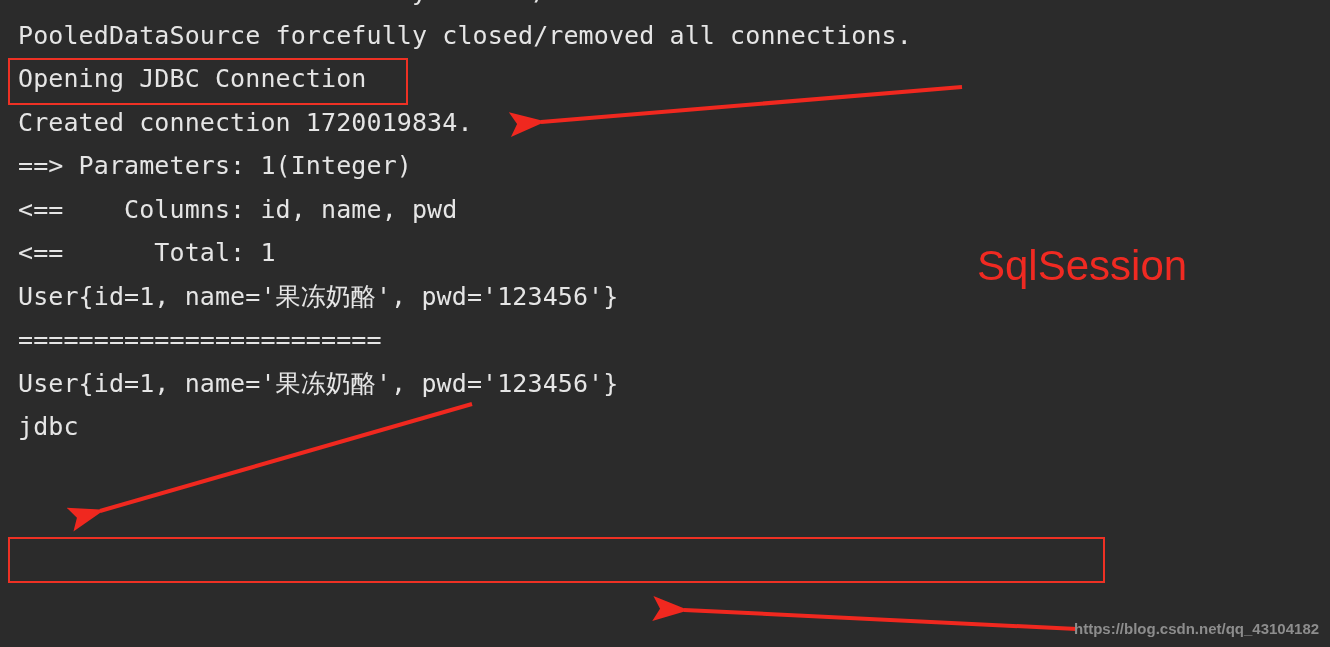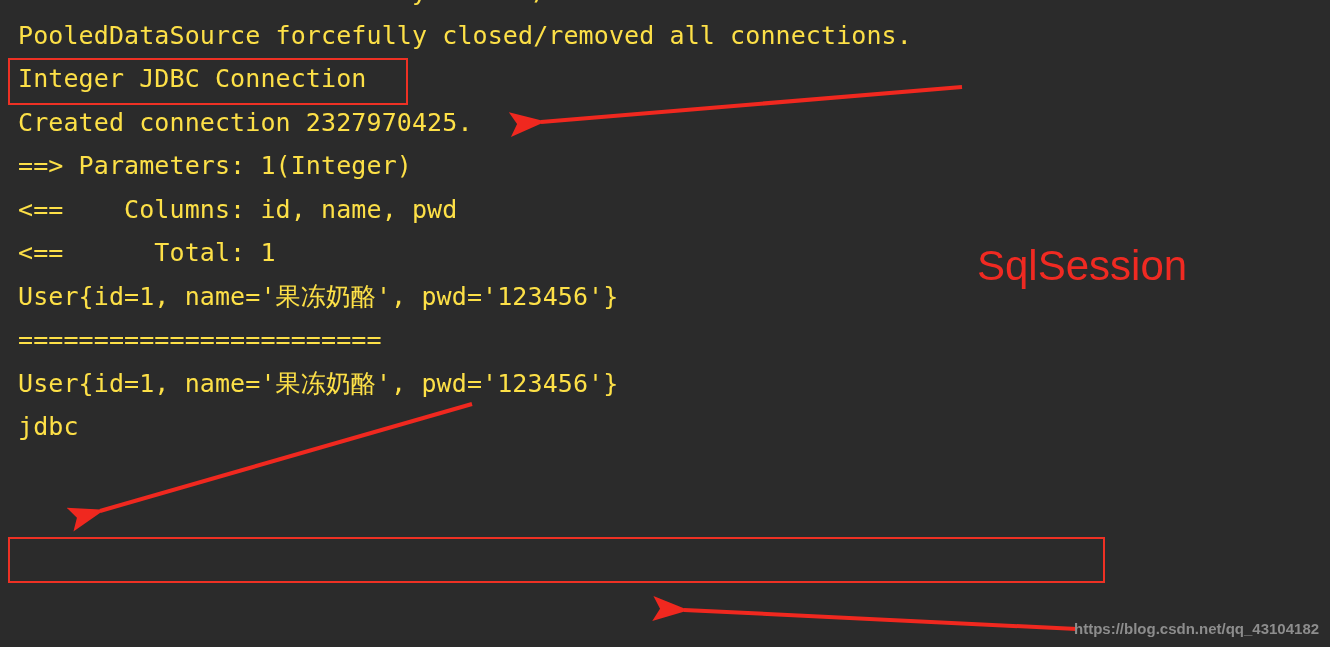--- a/index.html
+++ b/index.html
@@ -25,21 +25,21 @@
     width: 1330px;
     padding-left: 18px;
     box-sizing: border-box;
     
     margin-top: -30px;
   }
   .log-line {
     height: 43.5px;
     line-height: 43.5px;
     font-size: 25px;
-    color: #fde047;
+    color: #e5e5e5;
     white-space: pre;
     letter-spacing: 0.1px;
   }
 
   
   #overlay {
     position: absolute;
     left: 0; top: 0;
     width: 1192px; height: 647px;
     pointer-events: none;
@@ -69,22 +69,22 @@
   }
 </style>
 </head>
 <body>
 
 <div id="screen">
 
   <div id="console">
     <div class="log-line">PooledDataSource forcefully closed/removed all connections.</div>
     <div class="log-line">PooledDataSource forcefully closed/removed all connections.</div>
-    <div class="log-line">Integer JDBC Connection</div>
-    <div class="log-line">Created connection 2327970425.</div>
+    <div class="log-line">Opening JDBC Connection</div>
+    <div class="log-line">Created connection 1720019834.</div>
     <div class="log-line">==&gt; Parameters: 1(Integer)</div>
     <div class="log-line">&lt;==    Columns: id, name, pwd</div>
     <div class="log-line">&lt;==      Total: 1</div>
     <div class="log-line">User{id=1, name='果冻奶酪', pwd='123456'}</div>
     <div class="log-line">========================</div>
     <div class="log-line">User{id=1, name='果冻奶酪', pwd='123456'}</div>
     <div class="log-line">jdbc</div>
   </div>
 
   <div id="overlay">

